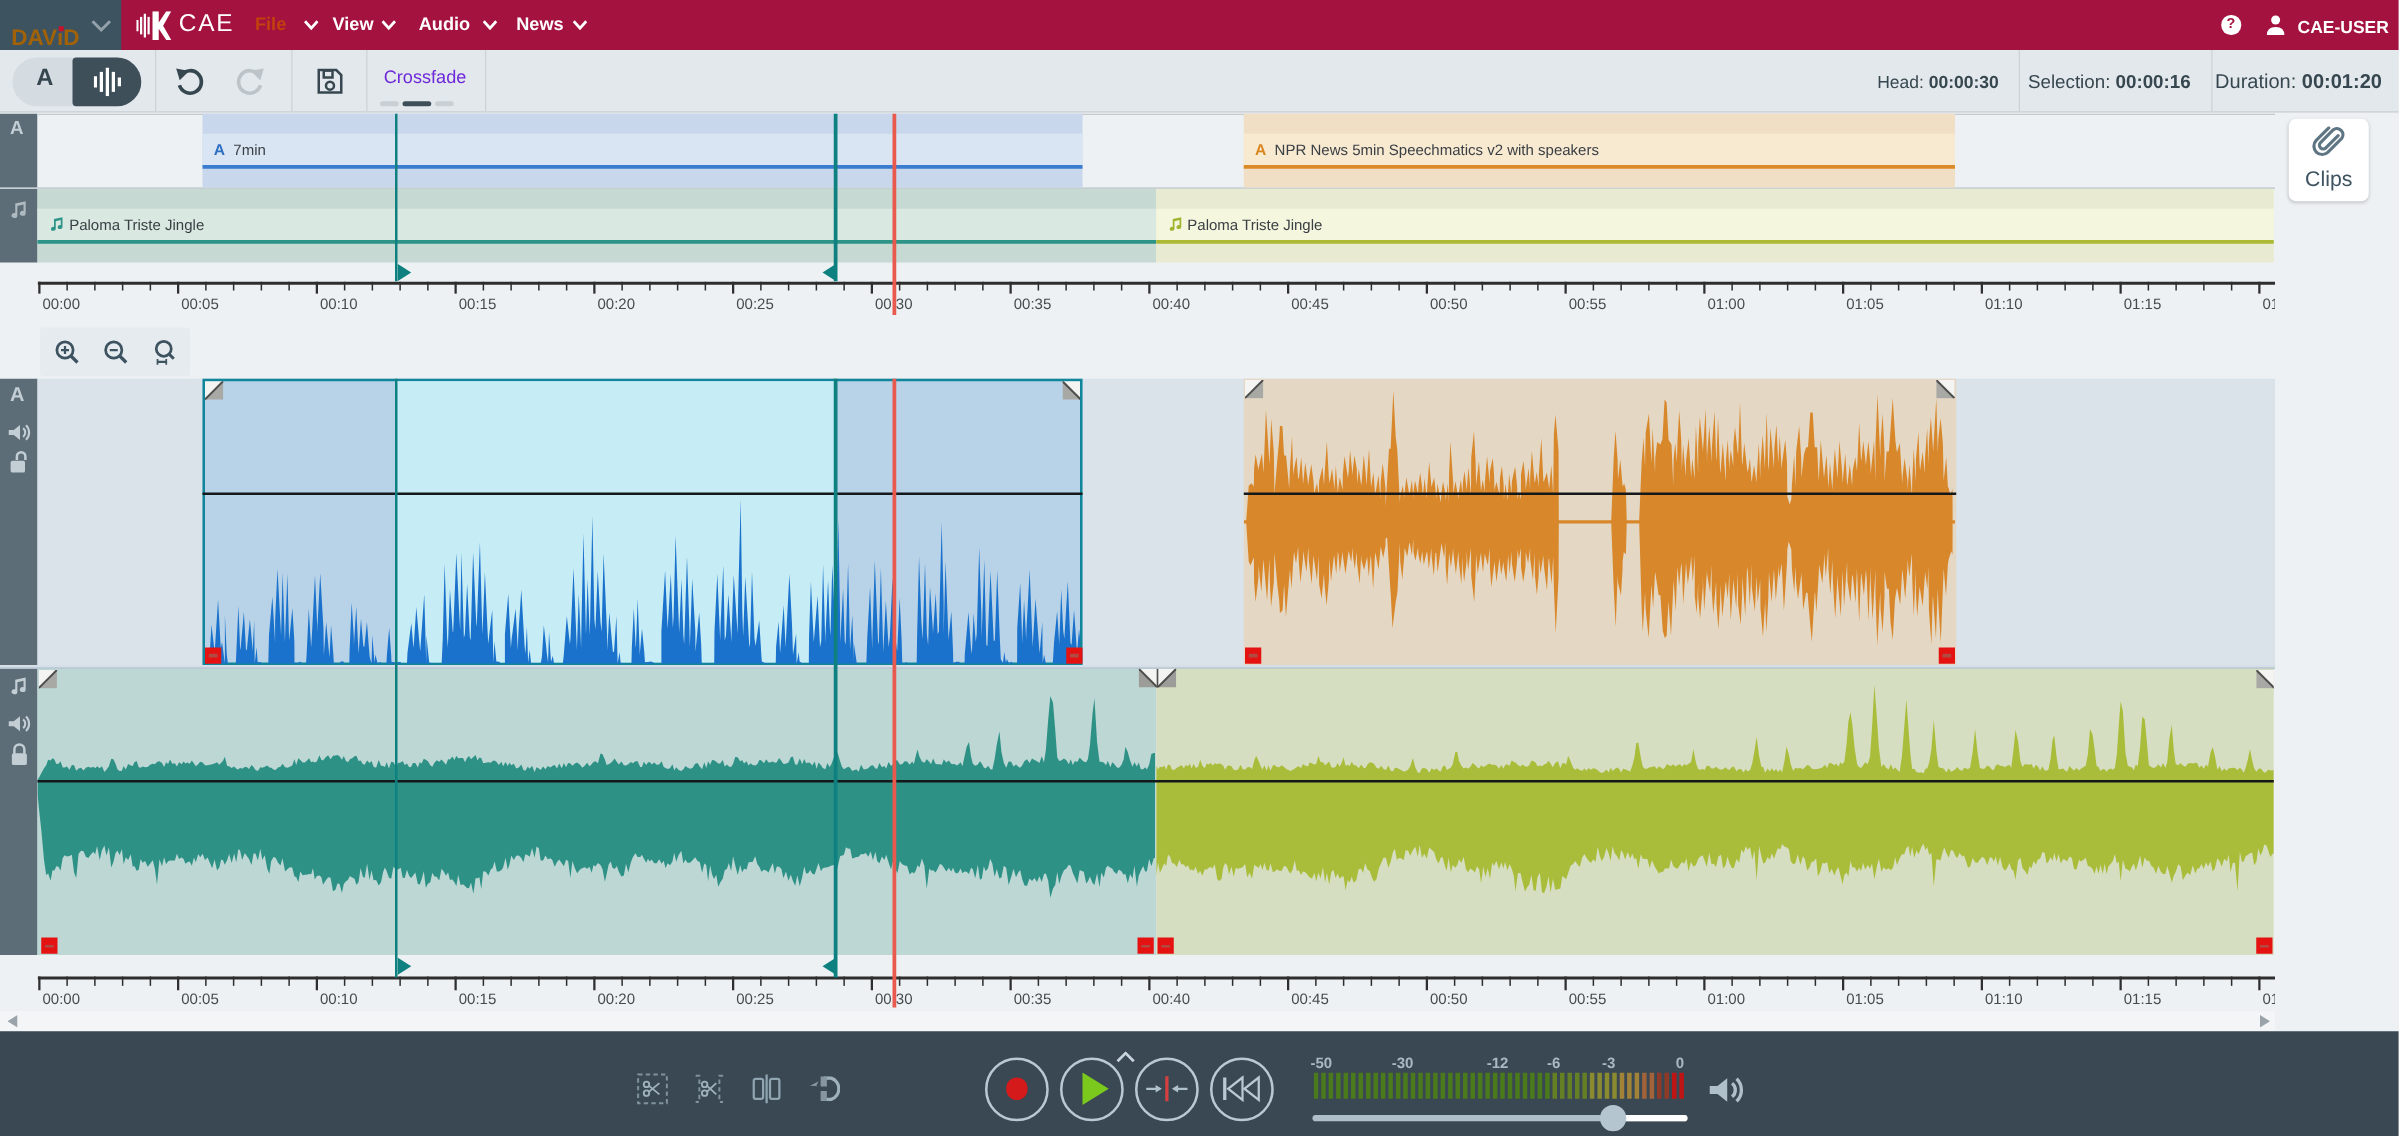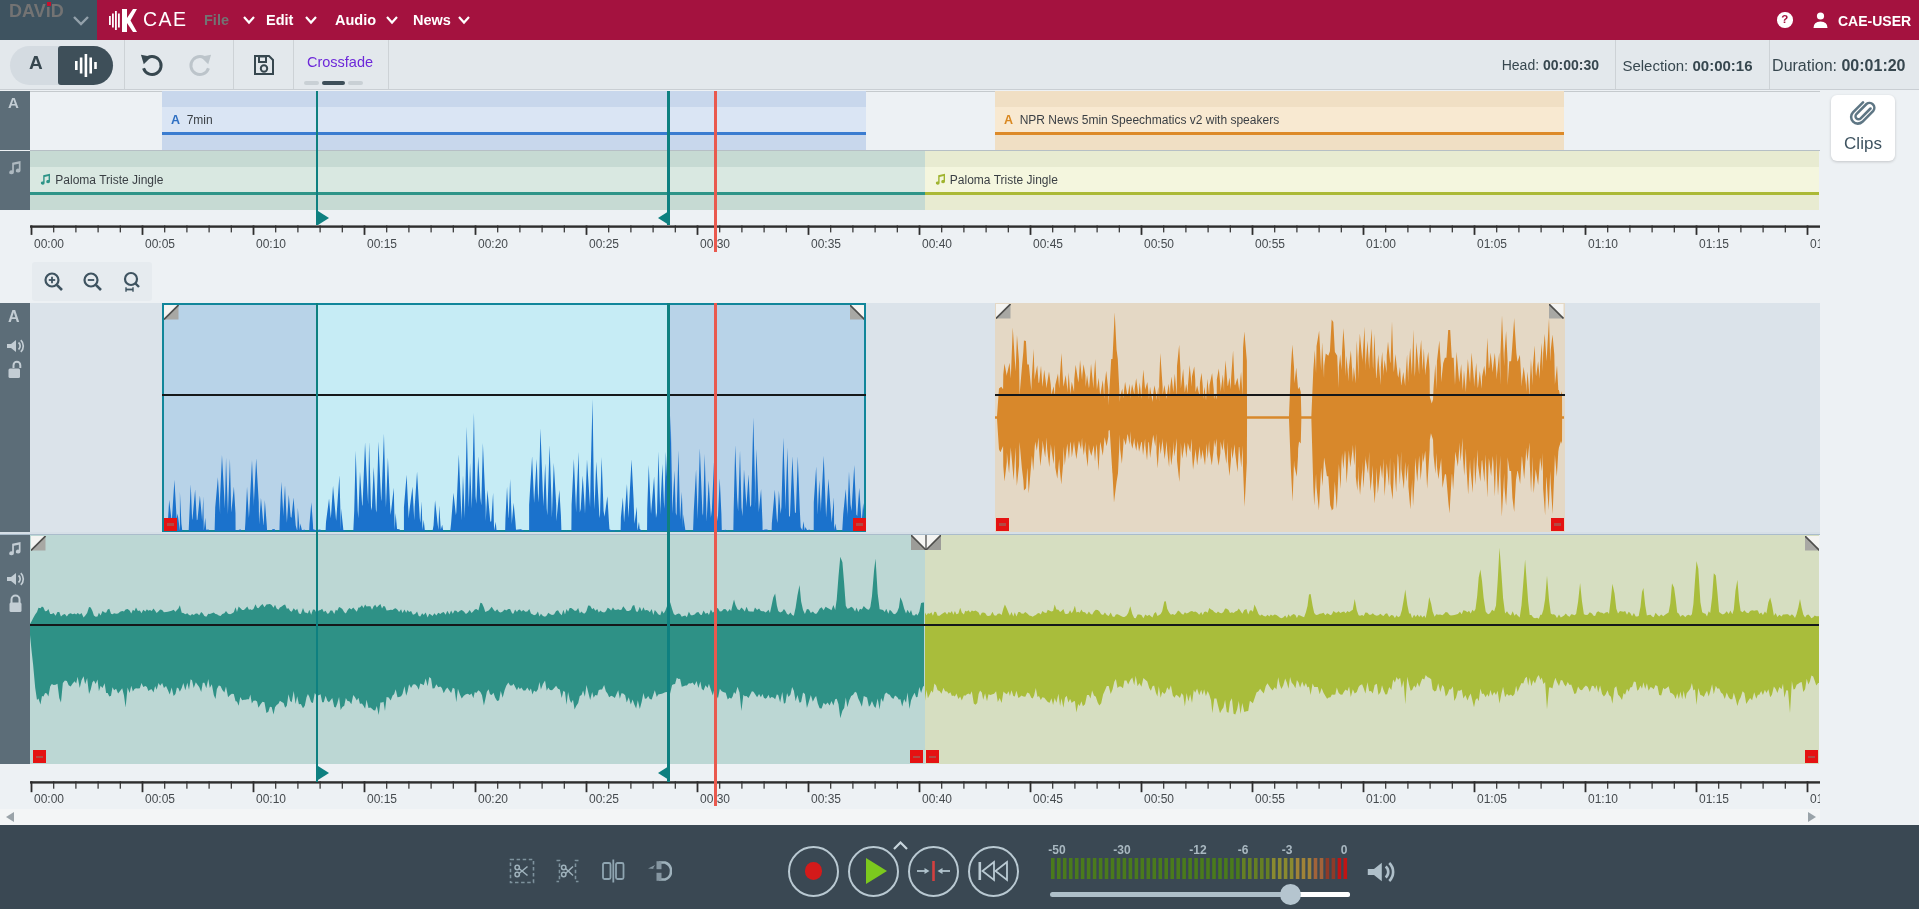--- a/index.html
+++ b/index.html
@@ -2,37 +2,37 @@
 <html><head><meta charset="utf-8"><style>
 *{margin:0;padding:0;box-sizing:border-box}
 html,body{width:1919px;height:909px;overflow:hidden;background:#edf1f4;font-family:"Liberation Sans",sans-serif}
 #page{position:relative;width:1919px;height:909px}
 .abs{position:absolute}
 .lbl{font-size:12px;color:#3a3f44;white-space:nowrap}
 </style></head><body>
 <div id="page">
     <div class="abs" style="left:0;top:0;width:1919px;height:40px;background:#a4123f"></div>
     <div class="abs" style="left:0;top:0;width:97px;height:40px;background:#3e5360"></div>
-    <div class="abs" style="left:9px;top:1px;width:80px;height:22px;color:#737373;font-size:18px;font-weight:bold">DAV<span style="position:relative">ı<span style="position:absolute;left:1px;top:1.2px;width:4px;height:4px;background:#c8102e"></span></span>D</div>
+    <div class="abs" style="left:9px;top:20px;width:80px;height:22px;color:#a16207;font-size:18px;font-weight:bold">DAV<span style="position:relative">ı<span style="position:absolute;left:1px;top:1.2px;width:4px;height:4px;background:#c8102e"></span></span>D</div>
     <svg class="abs" style="left:73px;top:16px" width="16" height="10">
       <polyline points="1,1 8,8 15,1" fill="none" stroke="#93a1ab" stroke-width="2.4"></polyline>
     </svg>
     <svg class="abs" style="left:109px;top:9px" width="28" height="23">
 <rect x="0" y="7" width="1.8" height="9" fill="#fff"></rect>
       <rect x="3" y="4.5" width="1.8" height="14" fill="#fff"></rect>
 <rect x="6" y="2" width="1.8" height="19" fill="#fff"></rect>
       <rect x="9" y="4.5" width="1.8" height="14" fill="#fff"></rect>
 <path d="M13 0 L18 0 L18 9 L24 0 L28 0 L21.5 11.5 L28 23 L24 23 L18 14 L18 23 L13 23 Z" fill="#fff"></path>
     </svg>
     <div class="abs" style="left:143px;top:8px;color:#fff;font-size:19.5px;letter-spacing:1.5px">CAE</div>
-    <div class="abs" style="left:204px;top:12px;color:#737373;font-size:14.5px;font-weight:bold">File</div>
+    <div class="abs" style="left:204px;top:12px;color:#c2410c;font-size:14.5px;font-weight:bold">File</div>
     <svg class="abs" style="left:243px;top:16px" width="12" height="9">
       <polyline points="1,1 6,6.5 11,1" fill="none" stroke="#fff" stroke-width="2.2"></polyline>
     </svg>
-    <div class="abs" style="left:266px;top:12px;color:#fff;font-size:14.5px;font-weight:bold">Edit</div>
+    <div class="abs" style="left:266px;top:12px;color:#fff;font-size:14.5px;font-weight:bold">View</div>
     <svg class="abs" style="left:305px;top:16px" width="12" height="9">
       <polyline points="1,1 6,6.5 11,1" fill="none" stroke="#fff" stroke-width="2.2"></polyline>
     </svg>
     <div class="abs" style="left:335px;top:12px;color:#fff;font-size:14.5px;font-weight:bold">Audio</div>
     <svg class="abs" style="left:386px;top:16px" width="12" height="9">
       <polyline points="1,1 6,6.5 11,1" fill="none" stroke="#fff" stroke-width="2.2"></polyline>
     </svg>
     <div class="abs" style="left:413px;top:12px;color:#fff;font-size:14.5px;font-weight:bold">News</div>
     <svg class="abs" style="left:458px;top:16px" width="12" height="9">
       <polyline points="1,1 6,6.5 11,1" fill="none" stroke="#fff" stroke-width="2.2"></polyline>

